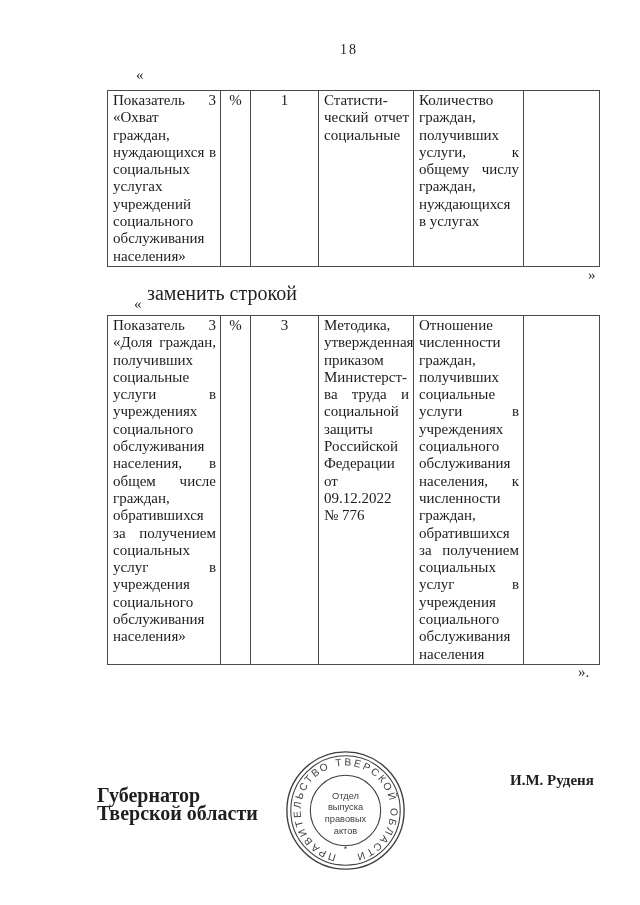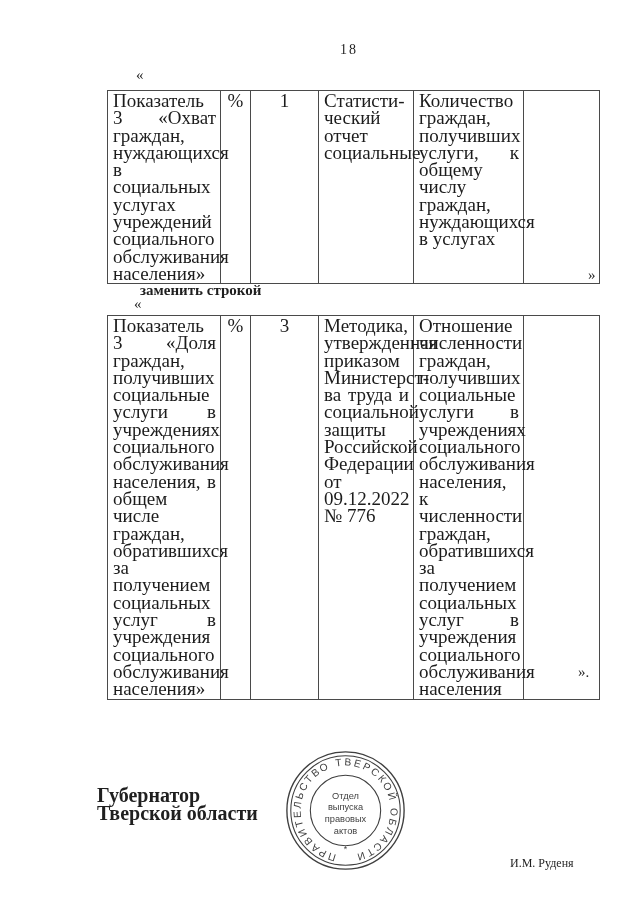--- a/index.html
+++ b/index.html
@@ -17,31 +17,31 @@
   .page-number {
     top: 42px; left: 0; right: 0;
     text-align: center;
     padding-left: 58px; 
     font-size: 14px;
     letter-spacing: 2px;
   }
   .quote { font-size: 15px; color: #2a2a2a; }
   .q-open-1 { top: 67px; left: 136px; }
   .q-close-1 { top: 267px; left: 588px; }
-  .replace-line { top: 282px; left: 140px; font-size: 15px; font-weight: bold; }
+  .replace-line { top: 282px; left: 147px; font-size: 20px; }
   .q-open-2 { top: 296px; left: 134px; }
   .q-close-2 { top: 664px; left: 578px; }
 
   table.doc-table {
     position: absolute;
     left: 107px;
     width: 492px;
     border-collapse: collapse;
     table-layout: fixed;
-    font-size: 19px;
+    font-size: 15px;
     line-height: 17.3px;
     color: #1c1c1c;
   }
   .t1 { top: 90px; }
   .t2 { top: 315px; padding-left: 16px; }
   table.doc-table td {
     border: 1px solid #4a4a4a;
     vertical-align: top;
     padding: 1px 4px 1px 5px;
     text-align: justify;
@@ -59,22 +59,22 @@
     line-height: 19.5px;
     text-align: justify;
     text-indent: 35px;
   }
   .sig-left {
     top: 786px; left: 97px;
     font-size: 20px; font-weight: bold;
     line-height: 18px;
   }
   .sig-right {
-    top: 856px; left: 510px;
-    font-size: 12px; font-weight: normal;
+    top: 772px; left: 510px;
+    font-size: 15px; font-weight: bold;
   }
   .stamp {
     top: 747px; left: 282px;
     width: 127px; height: 127px;
   }
   .stamp text {
     font-family: "Liberation Sans", sans-serif;
     fill: #3f3f3f;
   }
   .stamp .ring-text {

